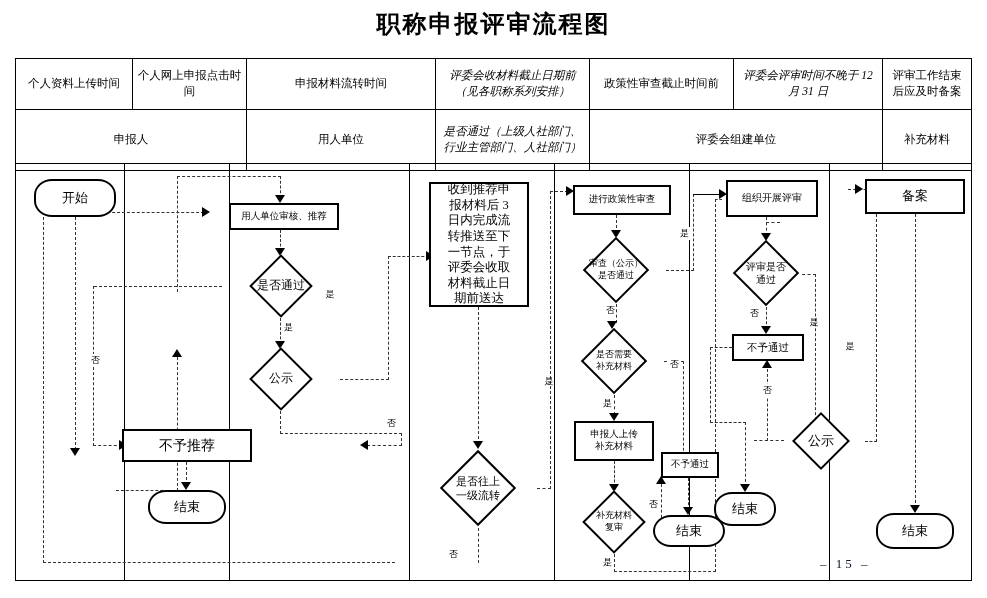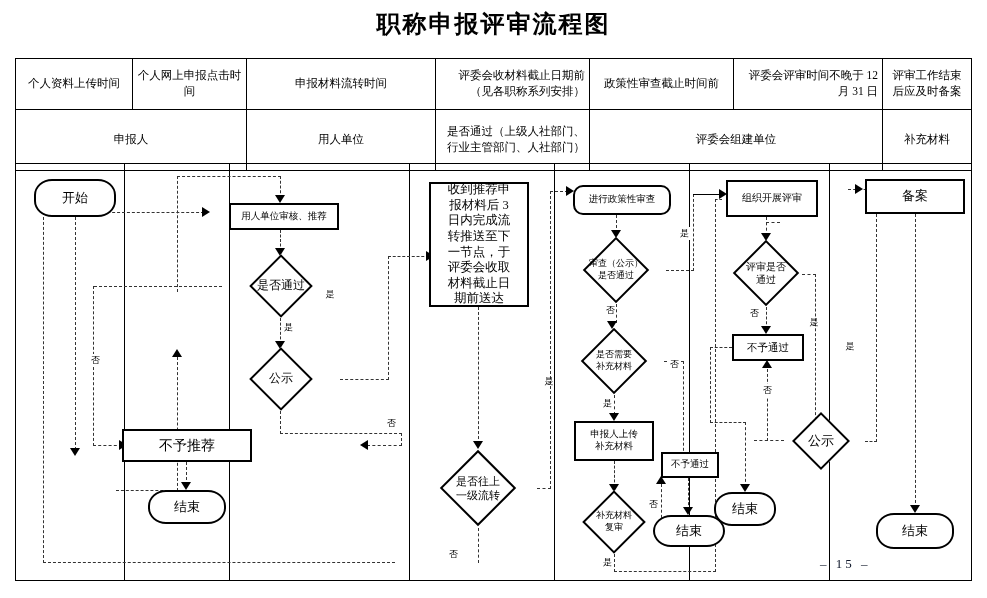--- a/index.html
+++ b/index.html
@@ -20,21 +20,21 @@
   #header-table{
     position:absolute;left:15px;top:58px;width:957px;
     border-collapse:collapse;table-layout:fixed;
   }
   #header-table td{
     border:1px solid #000;
     font-size:11.5px;line-height:1.35;color:#000;
     padding:4px 4px;vertical-align:middle;
   }
   td.ct{text-align:center;}
-  td.lt{text-align:right;}
+  td.lt{text-align:center;font-style:italic;}
   #header-table tr.row1 td{height:42px;}
   #header-table tr.row2 td{height:52px;}
 
   
   #lanes{
     position:absolute;left:15px;top:163px;width:957px;height:418px;
     border:1.6px solid #000;box-sizing:border-box;padding-left:39px;
   }
   .vdiv{position:absolute;top:0;bottom:0;width:0;border-left:1px solid #000;}
 
@@ -197,21 +197,21 @@
 
     <div class="elbl vert" style="left:525px;top:205px;">是</div>
     <div class="ln lnh" style="left:521px;top:324px;width:14px;"></div>
     <div class="ln lnv" style="left:534px;top:27px;height:298px;"></div>
     <div class="ln lnh" style="left:534px;top:27px;width:18px;"></div>
     <div class="arw ar" style="left:550px;top:22px;"></div>
 
     <div class="elbl" style="left:432px;top:384px;">否</div>
     <div class="ln lnv" style="left:462px;top:364px;height:35px;"></div>
 
-    <div class="node rect" style="left:557px;top:21px;width:98px;height:30px;font-size:9.5px;border-radius:10px;">
+    <div class="node rect" style="left:557px;top:21px;width:98px;height:30px;font-size:9.5px;">
       <span class="tx">进行政策性审查</span>
     </div>
 
     <div class="ln lnv" style="left:600px;top:51px;height:18px;"></div>
     <div class="arw ad" style="left:595px;top:66px;"></div>
 
     <div class="dia" style="left:550px;top:72px;width:100px;height:68px;">
       <div class="sh" style="width:47px;height:47px;"></div>
       <div class="lbl" style="font-size:9px;">审查（公示）<br>是否通过</div>
     </div>

